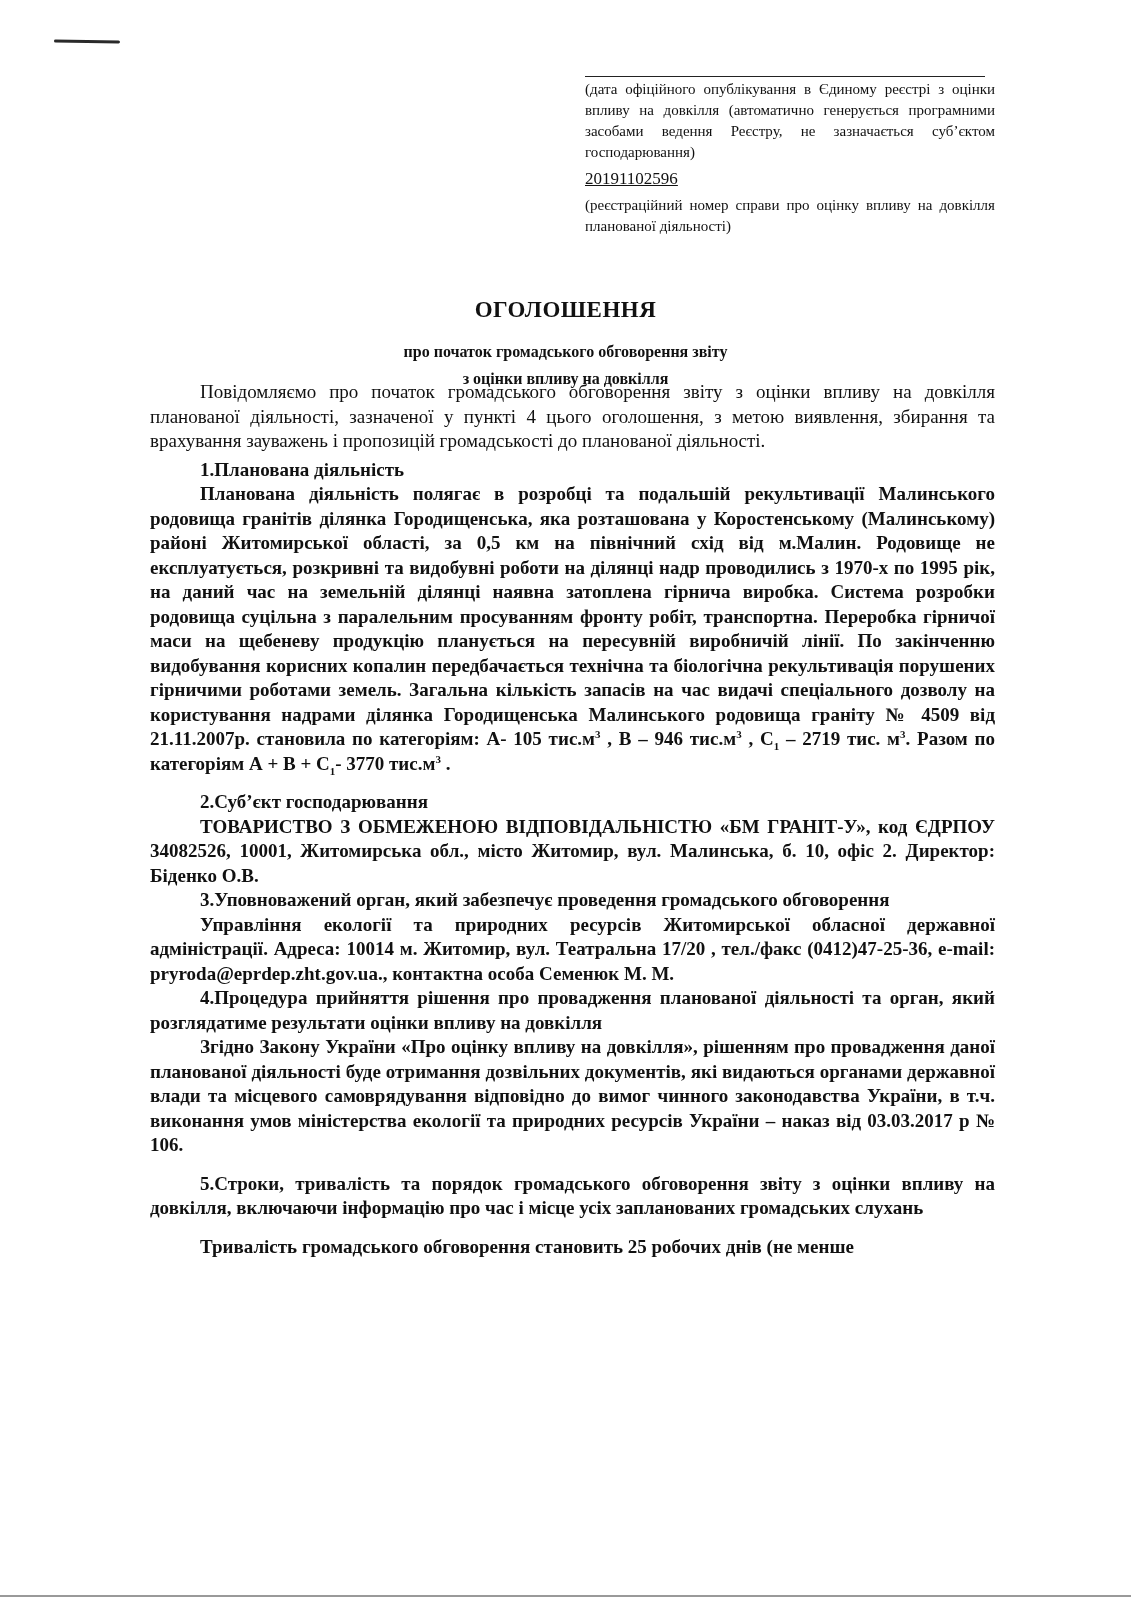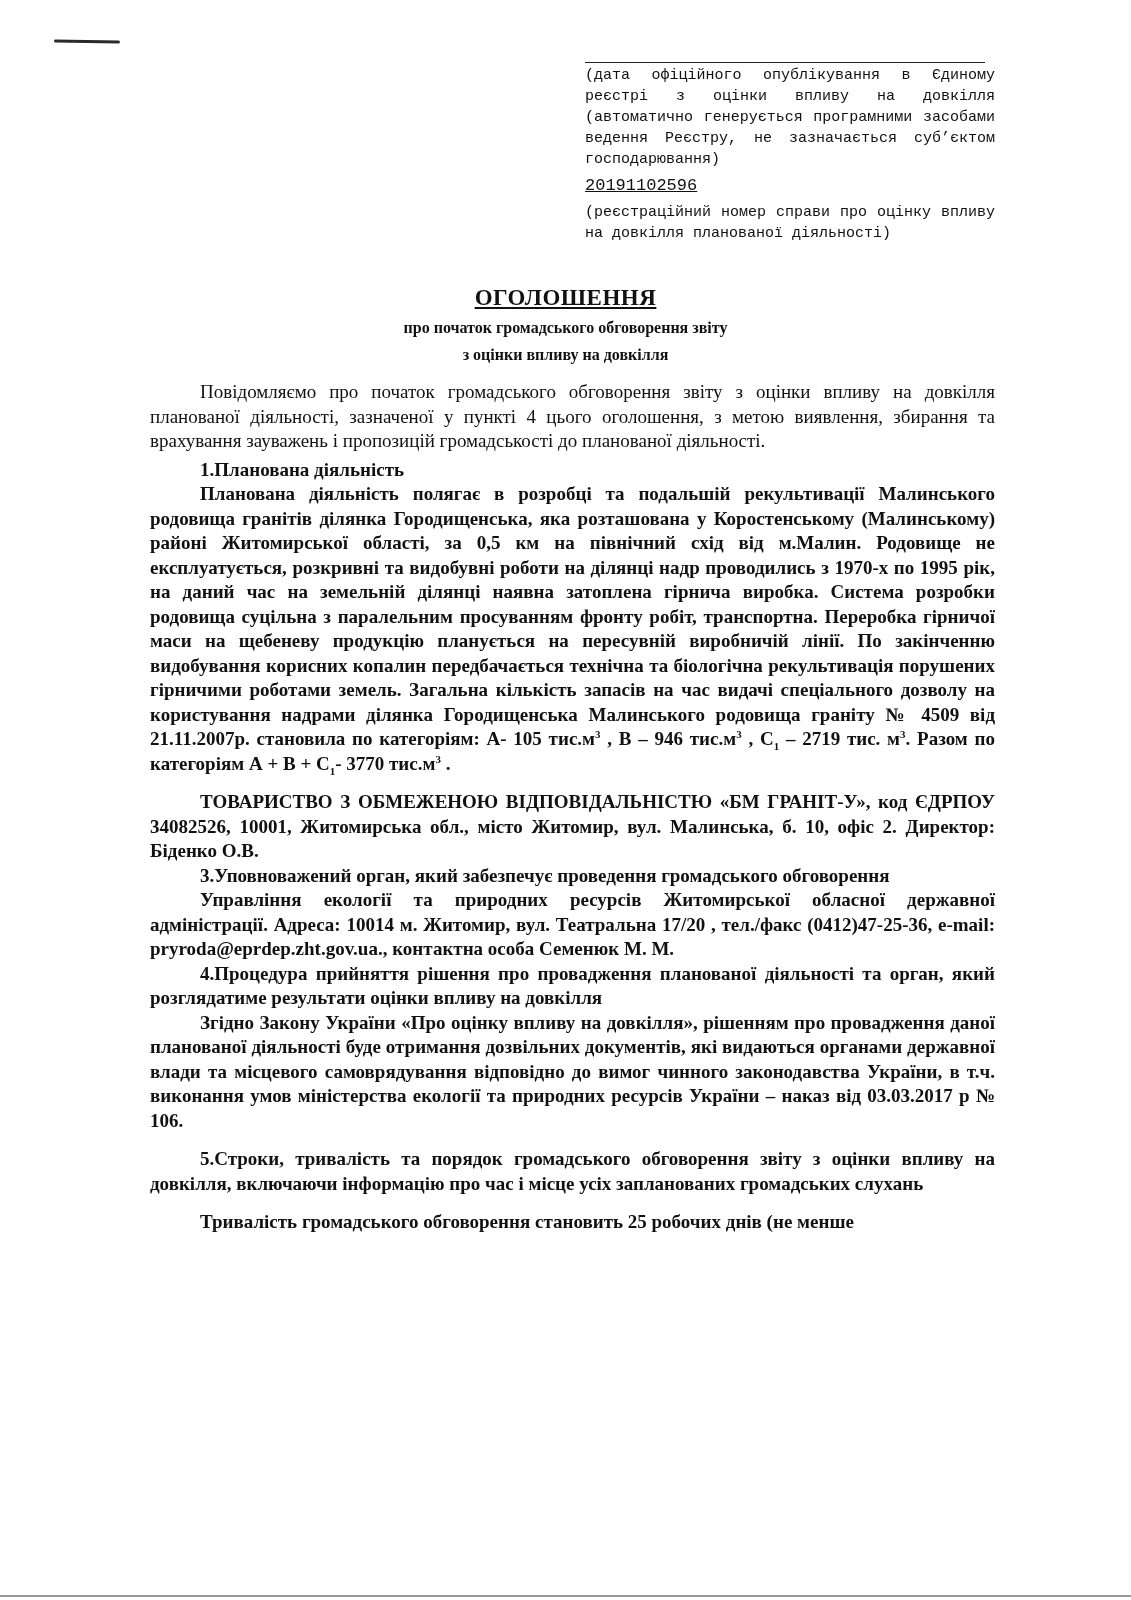--- a/index.html
+++ b/index.html
@@ -4,27 +4,27 @@
 <style>
   html, body { margin: 0; padding: 0; }
   body {
     width: 1131px; height: 1600px; position: relative; overflow: hidden;
     background: #ffffff; color: #111;
     font-family: "Liberation Serif", "DejaVu Serif", serif;
   }
   .scan-mark { position: absolute; left: 54px; top: 40px; width: 66px; height: 3px; background: #2a2a2a; border-radius: 2px; transform: rotate(1deg); }
   .bottom-edge { position: absolute; left: 0; right: 0; top: 1595px; height: 2px; background: #999; }
 
-  .stamp-block { position: absolute; left: 585px; top: 62px; width: 410px; font-family: Liberation Mono, monospace; }
+  .stamp-block { position: absolute; left: 585px; top: 76px; width: 410px; }
   .stamp-line { border-top: 1px solid #222; width: 400px; margin-bottom: 2px; }
   .stamp-note { font-size: 15px; line-height: 21px; text-align: justify; text-align-last: left; margin: 0; }
   .reg-number { font-size: 17px; line-height: 28px; text-decoration: underline; text-decoration-thickness: 1px; margin: 2px 0 2px 0; }
 
   .title { position: absolute; left: 0; width: 1131px; top: 282px; text-align: center; }
-  .title h1 { font-size: 23px; font-weight: bold; margin: 0; line-height: 32px; letter-spacing: 0.5px; text-decoration: underline; }
+  .title h1 { font-size: 23px; font-weight: bold; margin: 12px; line-height: 32px; letter-spacing: 0.5px; }
   .title h2 { font-size: 16px; font-weight: bold; margin: 0; line-height: 27px; }
 
   .body-text { position: absolute; left: 150px; width: 845px; top: 380px; font-size: 19px; line-height: 24.5px; }
   .p { margin: 0; text-align: justify; text-indent: 50px; }
   .p.last-left { text-align-last: left; }
   .u { text-decoration-thickness: 2px; text-underline-offset: 3px; }
   .b { font-weight: bold; }
   .heading { margin: 0; text-indent: 50px; font-weight: bold; text-align: justify; }
   .gap { height: 14px; }
   .gap-sm { height: 4px; }
@@ -50,20 +50,21 @@
 </div>
 
 <div class="body-text">
   <p class="p last-left">Повідомляємо про початок громадського обговорення звіту з оцінки впливу на довкілля планованої діяльності, зазначеної у пункті 4 цього оголошення, з метою виявлення, збирання та врахування зауважень і пропозицій громадськості до планованої діяльності.</p>
   <div class="gap-sm"></div>
 
   <p class="heading">1.Планована діяльність</p>
   <p class="p last-left b u"><span>Планована діяльність полягає в розробці та подальшій рекультивації Малинського родовища гранітів ділянка Городищенська, яка розташована у Коростенському (Малинському) районі  Житомирської області, за 0,5 км на північний схід від м.Малин. Родовище не експлуатується, розкривні та видобувні роботи на ділянці надр проводились з 1970-х по 1995 рік, на даний час на земельній ділянці наявна  затоплена гірнича виробка. Система розробки родовища суцільна з паралельним просуванням фронту робіт, транспортна. Переробка гірничої маси на щебеневу продукцію планується на пересувній виробничій лінії. По закінченню видобування корисних копалин передбачається технічна та біологічна рекультивація порушених гірничими роботами земель. Загальна кількість запасів на час видачі спеціального дозволу на користування надрами ділянка Городищенська Малинського родовища граніту № 4509 від 21.11.2007р. становила по категоріям: А- 105 тис.м</span><sup>3</sup><span> , В – 946 тис.м</span><sup>3</sup><span> , С</span><sub>1</sub><span> – 2719 тис. м</span><sup>3</sup><span>. Разом по категоріям А + В + С</span><sub>1</sub><span>- 3770 тис.м</span><sup>3</sup><span> .</span></p>
   <div class="gap"></div>
 
+  <p class="heading">2.Суб’єкт господарювання</p>
   <p class="p last-left b u">ТОВАРИСТВО З ОБМЕЖЕНОЮ ВІДПОВІДАЛЬНІСТЮ «БМ ГРАНІТ-У», код  ЄДРПОУ   34082526, 10001, Житомирська обл., місто Житомир, вул. Малинська, б. 10, офіс 2. Директор: Біденко О.В.</p>
 
   <p class="heading" style="text-align-last:left;">3.Уповноважений орган, який забезпечує проведення громадського обговорення</p>
   <p class="p last-left b u">Управління  екології та природних ресурсів Житомирської обласної державної адміністрації. Адреса: 10014 м. Житомир, вул. Театральна 17/20 , тел./факс (0412)47-25-36, e-mail: pryroda@eprdep.zht.gov.ua., контактна особа Семенюк М. М.</p>
 
   <p class="heading" style="text-align-last:left;">4.Процедура прийняття рішення про провадження планованої діяльності та орган, який розглядатиме результати оцінки впливу на довкілля</p>
   <p class="p last-left b u">Згідно Закону України «Про оцінку впливу на довкілля», рішенням про провадження даної планованої діяльності буде отримання дозвільних документів, які видаються органами державної влади та місцевого самоврядування відповідно до вимог чинного законодавства України, в т.ч. виконання умов міністерства екології та природних ресурсів України – наказ від 03.03.2017 р № 106.</p>
   <div class="gap"></div>
 
   <p class="heading" style="text-align-last:left;">5.Строки, тривалість та порядок громадського обговорення звіту з оцінки впливу на довкілля, включаючи інформацію про час і місце усіх запланованих громадських слухань</p>

